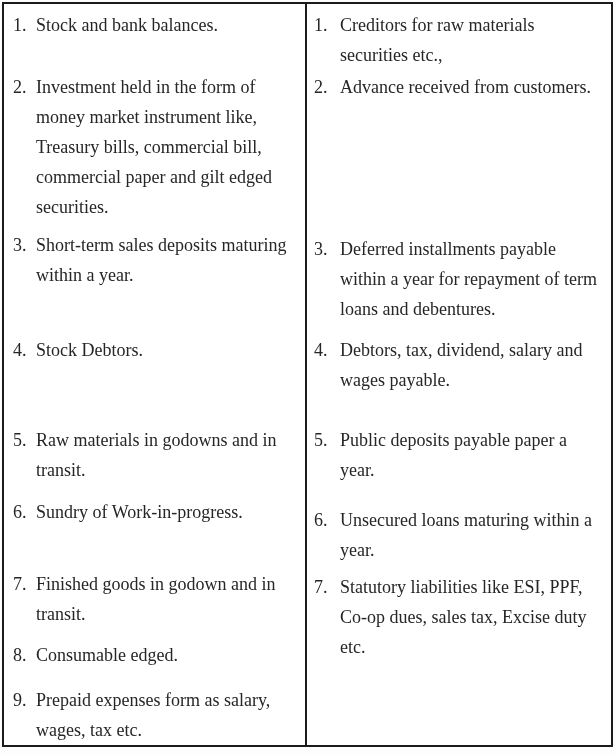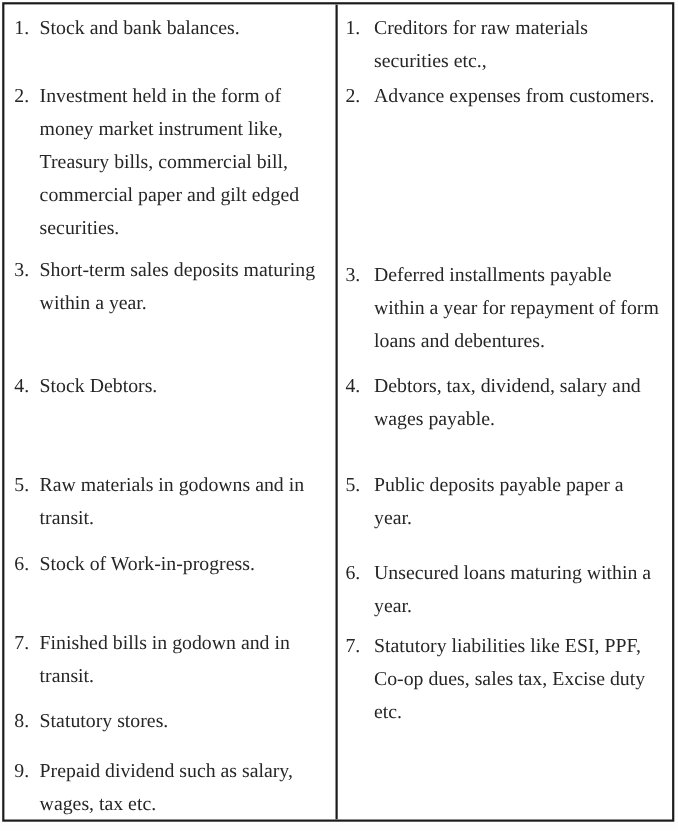--- a/index.html
+++ b/index.html
@@ -97,52 +97,52 @@
       <span class="num">4.</span>
       <span class="txt">Stock Debtors.</span>
     </div>
     <div class="item">
       <span class="num">5.</span>
       <span class="txt">Raw materials in godowns and in
 transit.</span>
     </div>
     <div class="item">
       <span class="num">6.</span>
-      <span class="txt">Stock of Work-in-progress.</span>
+      <span class="txt">Sundry of Work-in-progress.</span>
     </div>
     <div class="item">
       <span class="num">7.</span>
-      <span class="txt">Finished bills in godown and in
+      <span class="txt">Finished goods in godown and in
 transit.</span>
     </div>
     <div class="item">
       <span class="num">8.</span>
-      <span class="txt">Statutory stores.</span>
+      <span class="txt">Consumable edged.</span>
     </div>
     <div class="item">
       <span class="num">9.</span>
-      <span class="txt">Prepaid dividend such as salary,
+      <span class="txt">Prepaid expenses form as salary,
 wages, tax etc.</span>
     </div>
   </div>
 
   <div class="col col-right">
     <div class="item">
       <span class="num">1.</span>
       <span class="txt">Creditors for raw materials
 securities etc.,</span>
     </div>
     <div class="item">
       <span class="num">2.</span>
-      <span class="txt">Advance expenses from customers.</span>
+      <span class="txt">Advance received from customers.</span>
     </div>
     <div class="item">
       <span class="num">3.</span>
       <span class="txt">Deferred installments payable
-within a year for repayment of form
+within a year for repayment of term
 loans and debentures.</span>
     </div>
     <div class="item">
       <span class="num">4.</span>
       <span class="txt">Debtors, tax, dividend, salary and
 wages payable.</span>
     </div>
     <div class="item">
       <span class="num">5.</span>
       <span class="txt">Public deposits payable paper a

